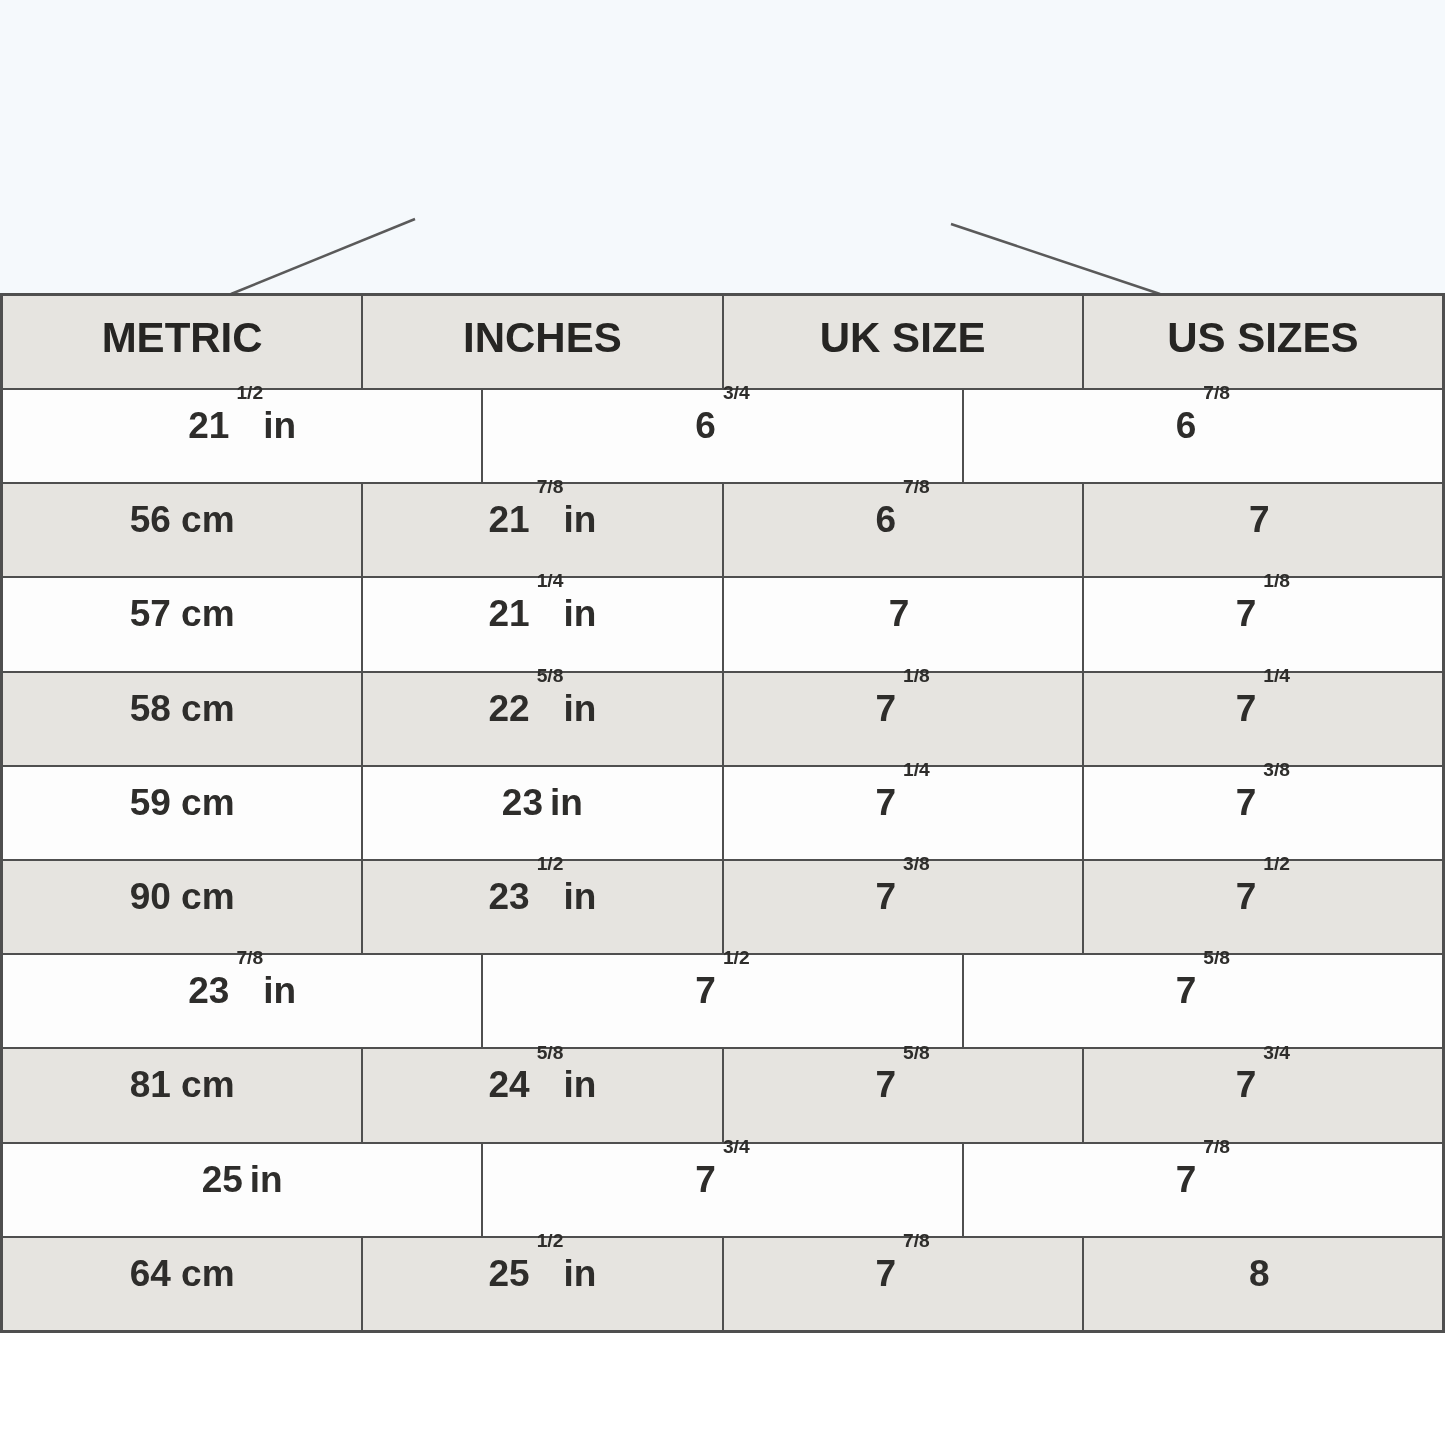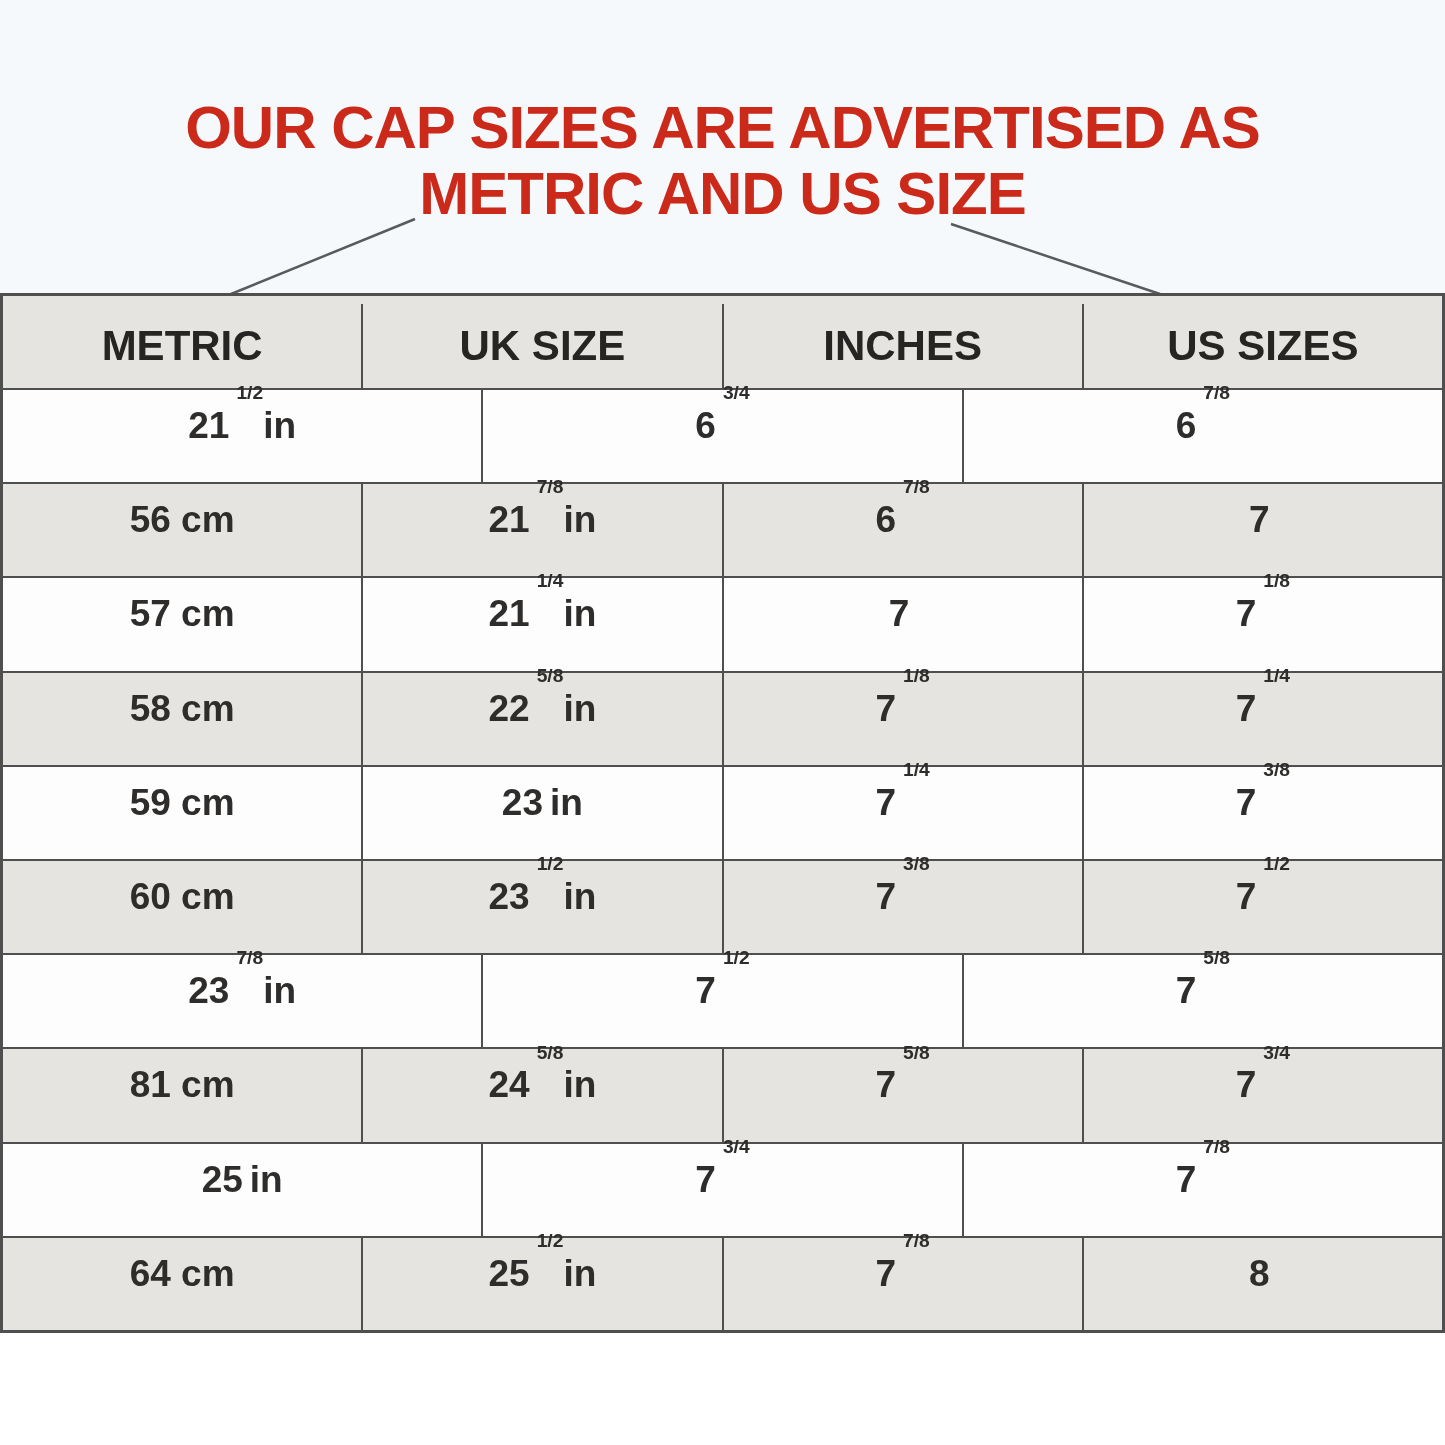--- a/index.html
+++ b/index.html
@@ -73,53 +73,48 @@
     color: #2e2d2b;
     font-weight: bold;
     font-size: 37px;
     white-space: nowrap;
   }
   .td:first-child, .th:first-child { border-left: none; }
   .th {
     font-size: 42px;
     padding-top: 18px;
     color: #262523;
-    margin-top: 8px;
   }
   sup.frac {
     font-size: 0.52em;
     line-height: 0;
     position: relative;
     top: -0.62em;
     margin-left: 7px;
     letter-spacing: 0;
   }
 </style>
 </head>
 <body>
 
 <div class="page">
   <div class="top-band"></div>
 
-  <div class="title">
-    <div>OUR CAP SIZES ARE ADVERTISED AS</div>
-    <div>METRIC AND US SIZE</div>
-  </div>
 
   <svg class="connectors" width="1445" height="1445" viewBox="0 0 1445 1445">
     <line x1="415" y1="219" x2="231" y2="294"></line>
     <line x1="951" y1="224" x2="1160" y2="294"></line>
   </svg>
 
   <div class="size-table">
 
     <div class="tr header">
       <div class="th">METRIC</div>
+      <div class="th">INCHES</div>
       <div class="th">UK SIZE</div>
-      <div class="th">INCHES</div>
       <div class="th">US SIZES</div>
     </div>
 
     <div class="tr">
       <div class="td">
           <span>21</span>
           <sup class="frac">1/2</sup>
           <span> in</span>
         </div>
       <div class="td">
@@ -203,21 +198,21 @@
           <sup class="frac">1/4</sup>
         </div>
       <div class="td">
           <span>7</span>
           <sup class="frac">3/8</sup>
         </div>
     </div>
 
     <div class="tr alt">
       <div class="td">
-          <span>60 cm</span>
+          <span>90 cm</span>
         </div>
       <div class="td">
           <span>23</span>
           <sup class="frac">1/2</sup>
           <span> in</span>
         </div>
       <div class="td">
           <span>7</span>
           <sup class="frac">3/8</sup>
         </div>

